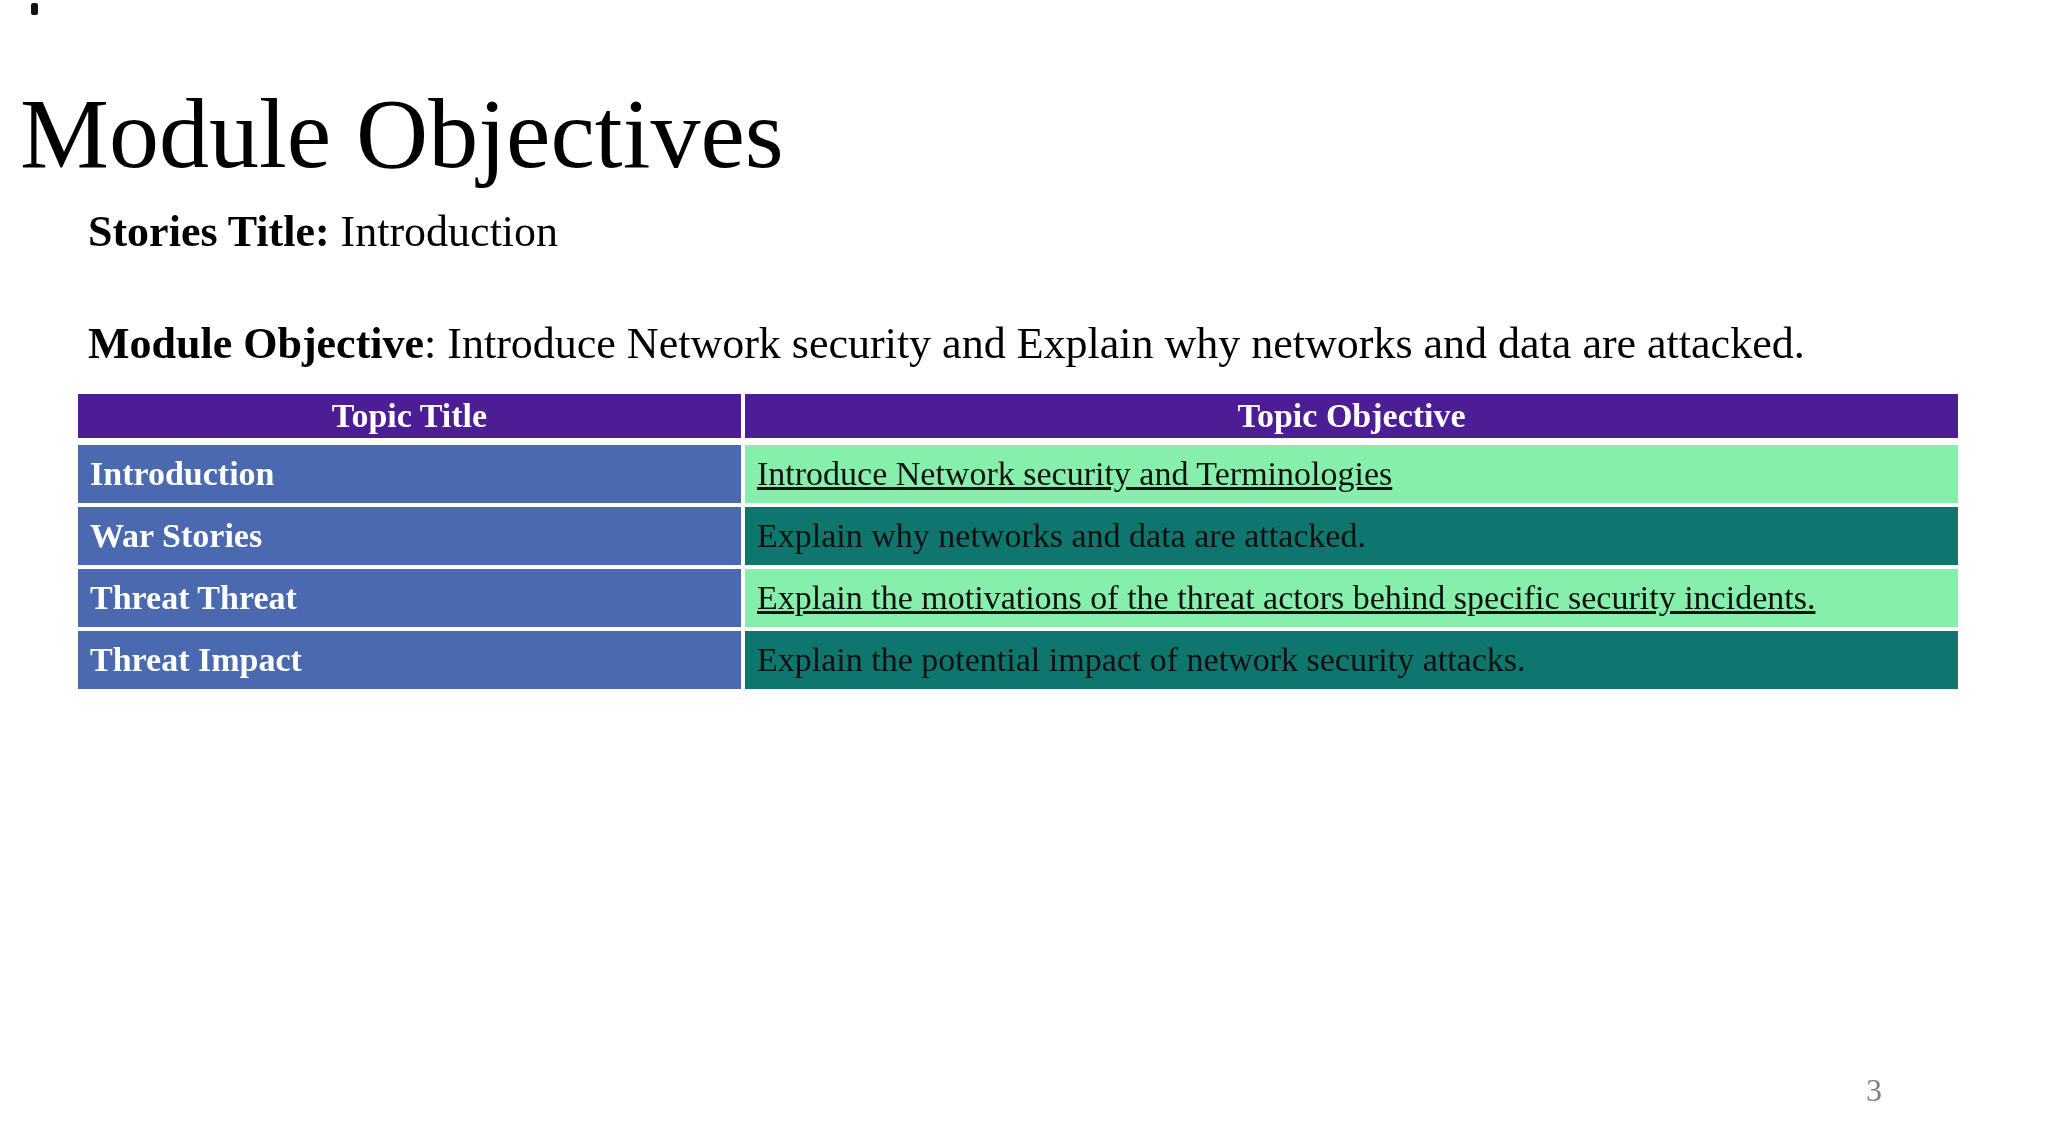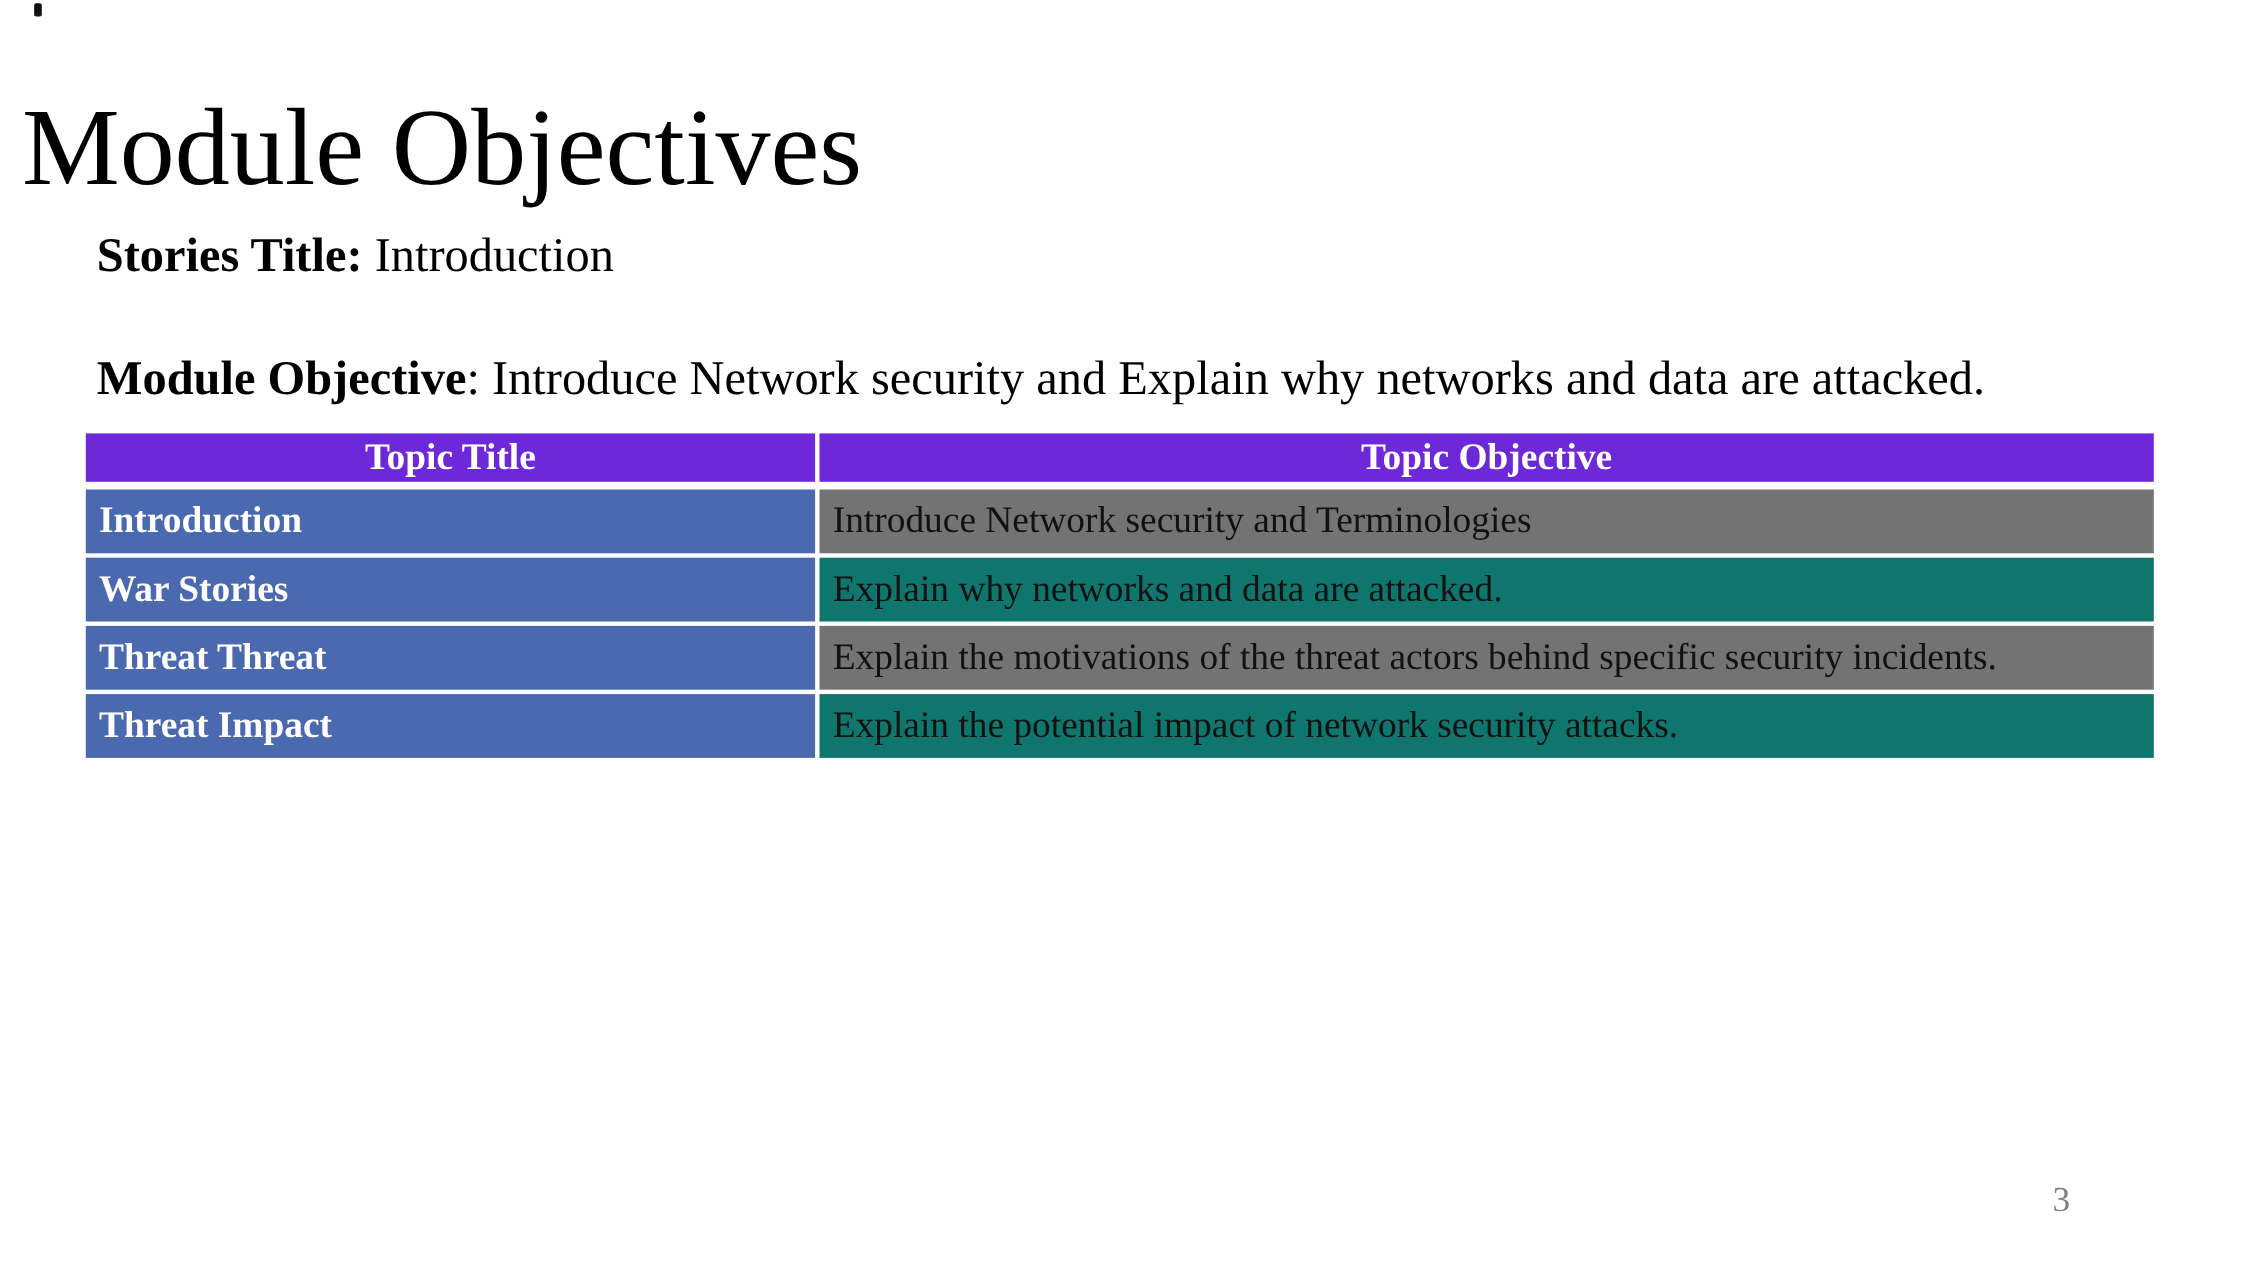--- a/index.html
+++ b/index.html
@@ -59,39 +59,39 @@
   }
   .cell {
     display: flex;
     align-items: center;
     font-size: 34px;
     line-height: 1.15;
     box-sizing: border-box;
   }
   .cell.header {
     height: 44px;
-    background: #6d28d9;
+    background: #4c1d95;
     color: #ffffff;
     font-weight: 700;
     justify-content: center;
     margin-bottom: 3px; 
   }
   .cell.topic-title {
     height: 58px;
     background: #4a69ae;
     color: #ffffff;
     font-weight: 700;
     padding-left: 12px;
   }
   .cell.topic-objective {
     height: 58px;
     color: #111111;
     padding-left: 12px;
   }
-  .band-odd  { background: #737373; }
+  .band-odd  { background: #86efac; text-decoration: underline; }
   .band-even { background: #0f766e; }
 
   .page-number {
     position: absolute;
     left: 1866px;
     top: 1072px;
     font-size: 32px;
     color: #808080;
   }
 </style>

